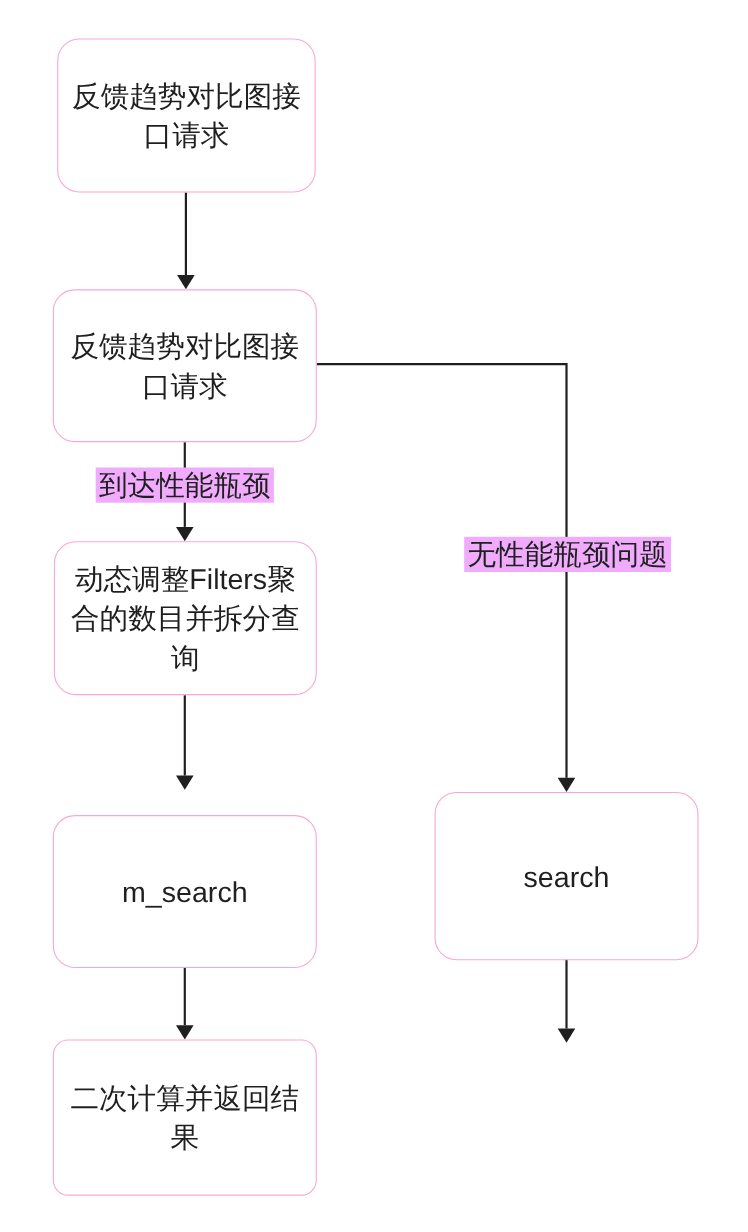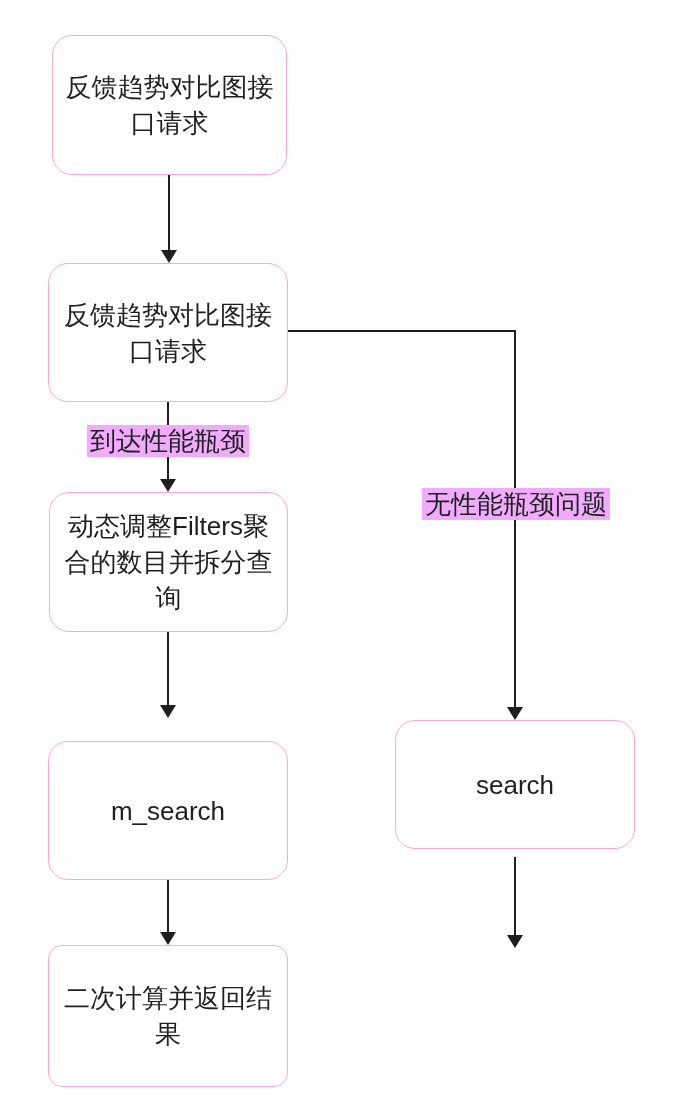--- a/index.html
+++ b/index.html
@@ -54,21 +54,21 @@
     line-height: 30px;
     white-space: nowrap;
     z-index: 3;
   }
   
   .n-feedback-request { left: 52px;  top: 35px;  width: 235px; height: 140px; }
   .n-bucket-calc      { left: 48px;  top: 263px; width: 240px; height: 139px; }
   .n-adjust-filters   { left: 49px;  top: 492px; width: 239px; height: 140px; text-align: center; }
   .n-m-search         { left: 48px;  top: 718px; width: 240px; height: 139px; margin-top: 23px; }
   .n-secondary-calc   { left: 48px;  top: 945px; width: 240px; height: 142px; border-radius: 14px; }
-  .n-search           { left: 395px; top: 720px; width: 240px; height: 129px; }
+  .n-search           { left: 395px; top: 720px; width: 240px; height: 153px; }
   .n-return-result    { left: 394px; top: 948px; width: 240px; height: 136px; }
   .l-bottleneck    { left: 168px; top: 441px; }
   .l-no-bottleneck { left: 516px; top: 504px; text-align: right; }
 </style>
 </head>
 <body>
 
 <div class="canvas">
 
   <svg class="edges-svg" viewBox="0 0 680 1120" xmlns="http://www.w3.org/2000/svg">

